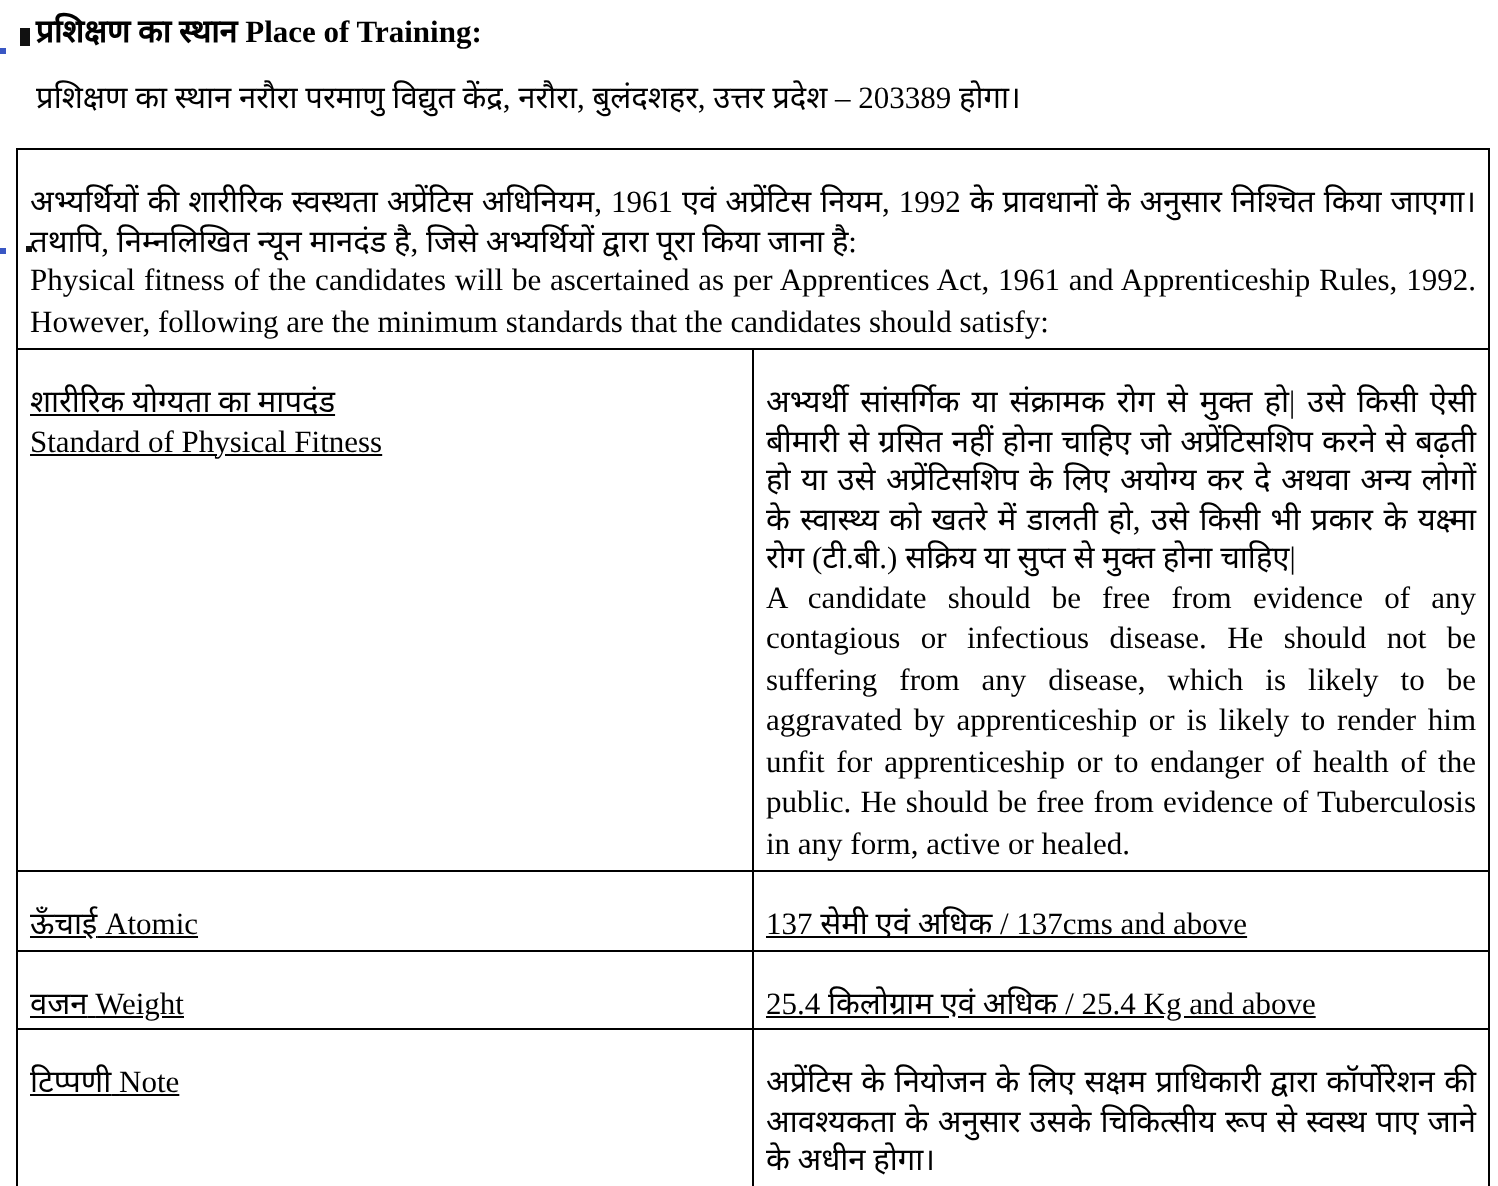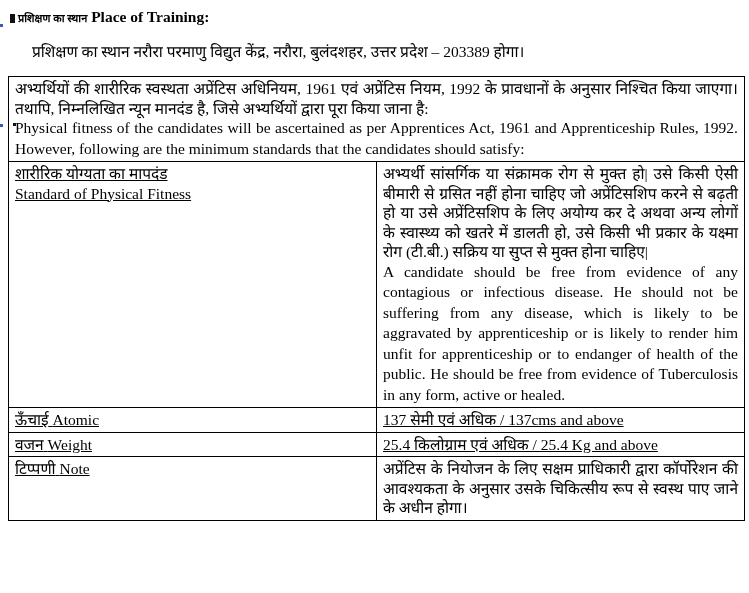--- a/index.html
+++ b/index.html
@@ -19,33 +19,33 @@
   .mark-black-frag { left: 10px; top: 14px; width: 5px; height: 9px; background: #111111; }
   .mark-blue-1 { left: 0; top: 24px; width: 3px; height: 3px; background: #3a57c4; }
   .mark-blue-2 { left: 0; top: 124px; width: 3px; height: 3px; background: #3a57c4; }
   .mark-dot-2 { left: 13px; top: 123px; width: 3px; height: 3px; background: #111111; }
   h3.heading {
     margin: 0 0 13px 10px;
     font-size: 15.5px;
     font-weight: bold;
     line-height: 21px;
   }
-  .hi-big { font-size: 11px; }
-  .para { margin: 0 0 14px 24px; line-height: 20px; }
+  .hi-big { font-size: 16px; }
+  .para { margin: 0 0 14px 10px; line-height: 20px; }
   .para .en-block { text-align: justify; }
   .hi-line { line-height: 20px; }
 
   table.std {
     border-collapse: collapse;
     width: 737px;
     table-layout: fixed;
   }
   table.std td {
     border: 1.5px solid #000000;
-    padding: 2px 6px 2px 6px;
+    padding: 17px 6px 2px 6px;
     vertical-align: top;
     line-height: 19.5px;
   }
   td.label-col { width: 133px; text-decoration: underline; }
   td.vmid { vertical-align: middle; }
   .justify { text-align: justify; }
   .en-lines { line-height: 20.5px; }
   .nowrapcell { white-space: nowrap; overflow: hidden; text-decoration: underline; }
 </style>
 </head>

